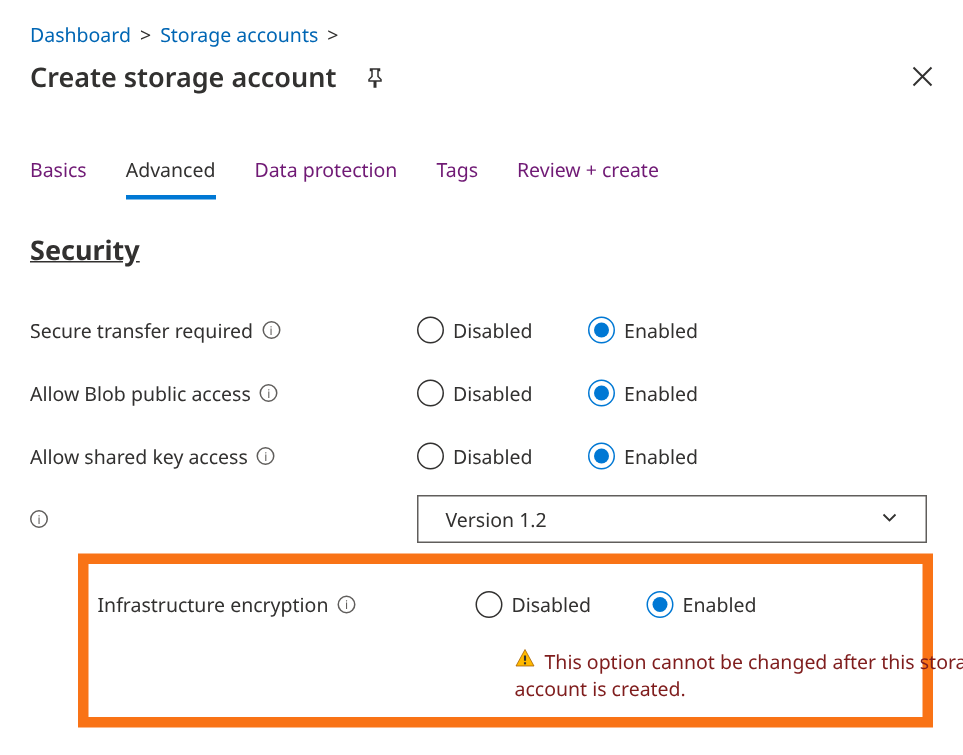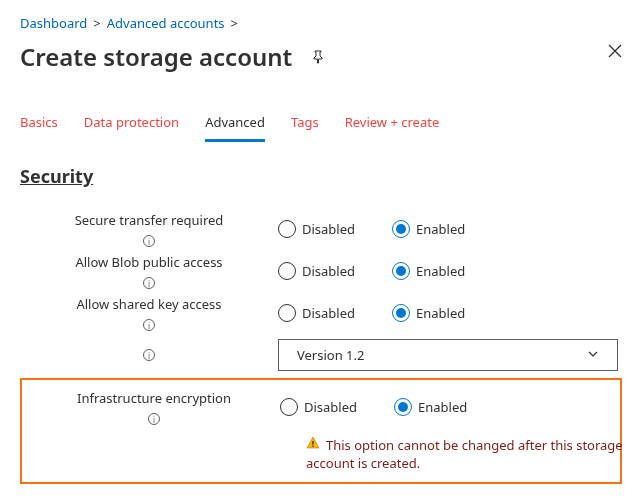--- a/index.html
+++ b/index.html
@@ -9,73 +9,73 @@
     font-size: 13px;
     color: #323130;
     background: #fff;
     padding: 14px 20px 18px 20px;
     width: 642px;
   }
   .breadcrumb { display: flex; align-items: center; gap: 6px; font-size: 13px; margin-bottom: 8px; }
   .breadcrumb-link { color: #0066b4; cursor: pointer; }
   .breadcrumb-sep { color: #323130; }
   .title-row { display: flex; align-items: center; position: relative; margin-bottom: 38px; }
-  .page-title { font-size: 24px; font-weight: 600; margin: 0; color: #323130; }
+  .page-title { font-size: 18px; font-weight: 600; margin: 0; color: #323130; }
   .pin-icon { margin-left: 18px; width: 16px; height: 16px; display:flex; align-items:center; justify-content:center; }
   .close-icon { position: absolute; right: 0; top: 4px; width: 14px; height: 14px; display:flex; align-items:center; justify-content:center; cursor:pointer; }
   .tabs { display: flex; gap: 26px; border-bottom: 0 solid transparent; margin-bottom: 22px; }
-  .tab { font-size: 13px; color: #ef4444; padding: 2px 0 8px 0; cursor: pointer; white-space: nowrap; }
+  .tab { font-size: 13px; color: #701a75; padding: 2px 0 8px 0; cursor: pointer; white-space: nowrap; }
   .tab.active { color: #323130; font-weight:400; border-bottom: 3px solid #0078d4; }
   .section-title { font-weight: 700; font-size: 18px; margin-bottom: 20px; text-decoration: underline; }
   .form-row { display: flex; align-items: center; min-height: 42px; }
-  .form-label { width: 258px; display: flex; align-items: center; gap: 6px; color:#323130;flex-direction:column; }
+  .form-label { width: 258px; display: flex; align-items: center; gap: 6px; color:#323130; }
   .info-icon { width: 12px; height: 12px; border: 1px solid #605e5c; border-radius: 50%; display:flex; align-items:center; justify-content:center; font-size:8px; color:#605e5c; }
   .radio-pair { display: flex; align-items: center; gap: 37px; }
   .radio { display: flex; align-items: center; gap: 6px; cursor:pointer; }
   .radio-circle { width: 18px; height: 18px; border: 1px solid #323130; border-radius:50%; display:flex; align-items:center; justify-content:center; }
   .radio-circle.checked { border-color:#0078d4; }
   .radio-dot { width:10px; height:10px; background:#0078d4; border-radius:50%; }
   .select-box { flex:1; max-width: 340px; border:1px solid #605e5c; padding:6px 18px; display:flex; align-items:center; justify-content:space-between; cursor:pointer; }
   .chev { border-left:1px solid transparent; }
-  .highlight-box { border:2px solid #f97316; padding: 6px 4px 10px 4px; margin-top:2px; }
+  .highlight-box { border:7px solid #f97316; padding: 6px 4px 10px 4px; margin-top:2px;margin-left:32px; }
   .warn-row { margin-left: 280px; margin-top:8px; font-size:13px; color:#7f1d1d; width: 320px; }
   .warn-icon { display:inline-block; vertical-align:top; margin-right:6px; }
   .footer { margin-top: 26px; display:flex; align-items:center; gap: 24px; }
   .btn-primary { background:#0078d4; color:#fff; border:none; padding:8px 16px; font-size:13px; font-weight:600; cursor:pointer; }
   .btn-secondary { background:#fff; color:#323130; border:1px solid #8a8886; padding:7px 18px; font-size:13px; cursor:pointer; }
   .footer-gap { width: 100px; }
 </style>
 </head>
 <body>
 
 <div class="breadcrumb">
   <span class="breadcrumb-link">Dashboard</span>
   <span class="breadcrumb-sep">&gt;</span>
-  <span class="breadcrumb-link">Advanced accounts</span>
+  <span class="breadcrumb-link">Storage accounts</span>
   <span class="breadcrumb-sep">&gt;</span>
 </div>
 
 <div class="title-row">
   <h1 class="page-title">Create storage account</h1>
   <span class="pin-icon">
     <svg width="14" height="14" viewBox="0 0 14 14">
         <path d="M4 1 L10 1 L10 2 L9 2 L9 6 L11 8 L11 9 L7.5 9 L7.5 13 L6.5 13 L6.5 9 L3 9 L3 8 L5 6 L5 2 L4 2 Z" fill="none" stroke="#323130" stroke-width="1"></path>
       </svg>
   </span>
   <span class="close-icon">
     <svg width="14" height="14" viewBox="0 0 14 14">
         <path d="M1 1 L13 13 M13 1 L1 13" stroke="#323130" stroke-width="1.3"></path>
       </svg>
   </span>
 </div>
 
 <div class="tabs">
   <div class="tab">Basics</div>
+  <div class="tab active">Advanced</div>
   <div class="tab">Data protection</div>
-  <div class="tab active">Advanced</div>
   <div class="tab">Tags</div>
   <div class="tab">Review + create</div>
 </div>
 
 <div class="section-title">Security</div>
 
 <div class="form-row">
   <div class="form-label">
     <span>Secure transfer required</span>
     <span class="info-icon">i</span>

